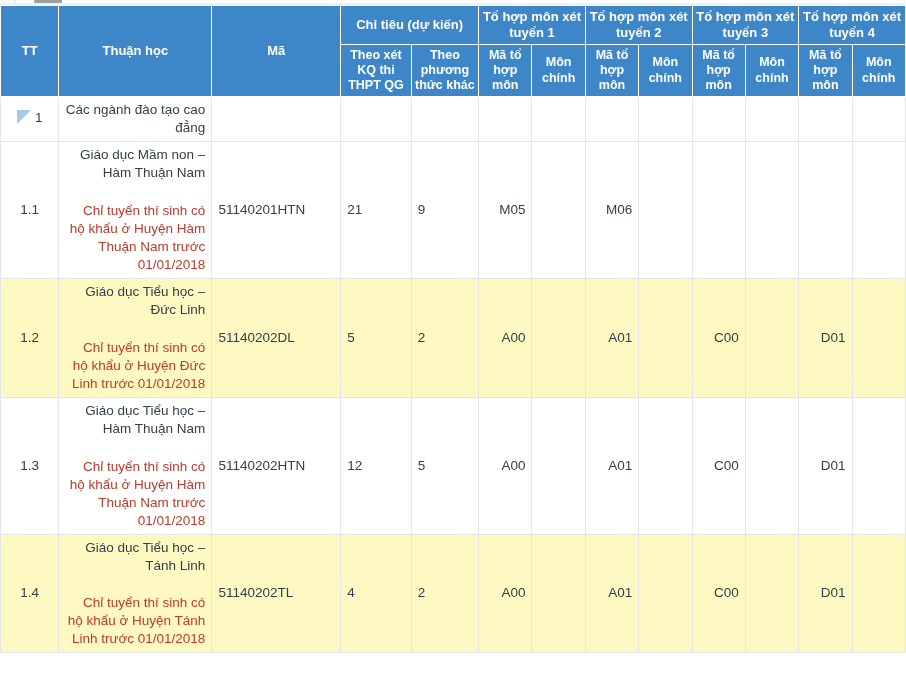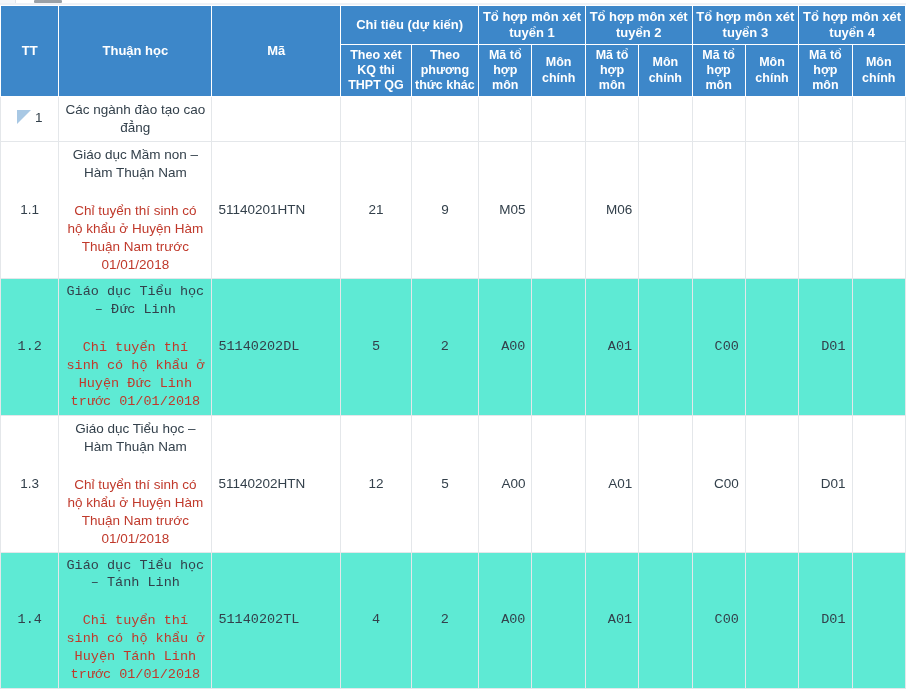--- a/index.html
+++ b/index.html
@@ -66,23 +66,23 @@
     vertical-align: middle;
     padding: 4px 6px;
     line-height: 1.33;
     font-size: 13.5px;
     color: #33404b;
   }
   tr.stripe td { background: #f8f8f8; }
   tr.plain  td { background: #ffffff; }
 
   td.tt   { text-align: center; white-space: nowrap; }
-  td.name { text-align: center; }
+  td.name { text-align: right; }
   td.code { text-align: left; white-space: nowrap; }
-  td.num  { text-align: center; }
+  td.num  { }
   td.grp  { text-align: right; }
 
   .note {
     color: #c0392b;
     display: block;
     margin-top: 7px;
   }
   .title-line { display: block; }
 
   .collapse-tri {
@@ -101,21 +101,21 @@
 
   
   col.c-tt   { width: 58px; }
   col.c-name { width: 152px; }
   col.c-code { width: 128px; }
   col.c-q1   { width: 70px; }
   col.c-q2   { width: 67px; }
   col.c-s    { width: 53px; }
   col.c-slast{ width: 53px; }
 </style>
-<style>table.reg th{background:#3d87c9;color:#ffffff;}table.reg td{border-color:#e4e7ea;color:#33404b;}tr.stripe td{background:#5eead4;font-family:Liberation Mono, monospace;}.note{color:#c0392b;margin-top:20px;}.collapse-tri{border-left-color:#a8c8e4;border-top-color:#a8c8e4;}</style></head>
+<style>table.reg th{background:#3d87c9;color:#ffffff;}table.reg td{border-color:#e4e7ea;color:#33404b;}tr.stripe td{background:#fef9c3;}.note{color:#c0392b;margin-top:20px;}.collapse-tri{border-left-color:#a8c8e4;border-top-color:#a8c8e4;}</style></head>
 <body>
 
 <div id="page">
 
   <div class="top-strip">
     <div class="chrome-left"></div>
     <div class="chrome-tab"></div>
     <div class="chrome-line"></div>
   </div>
 

